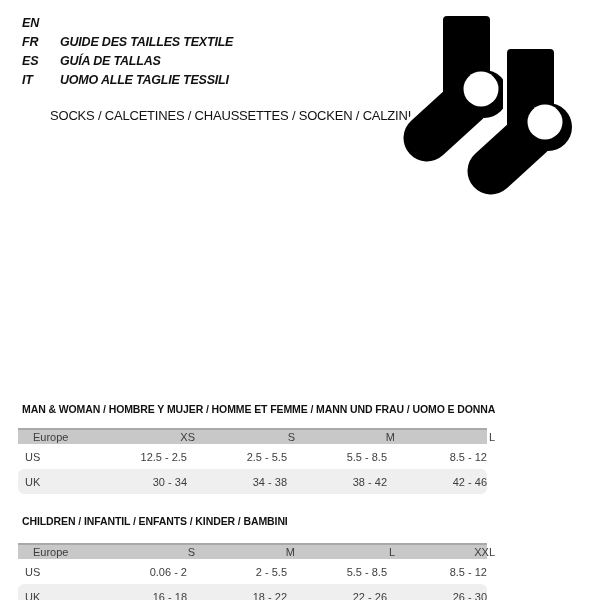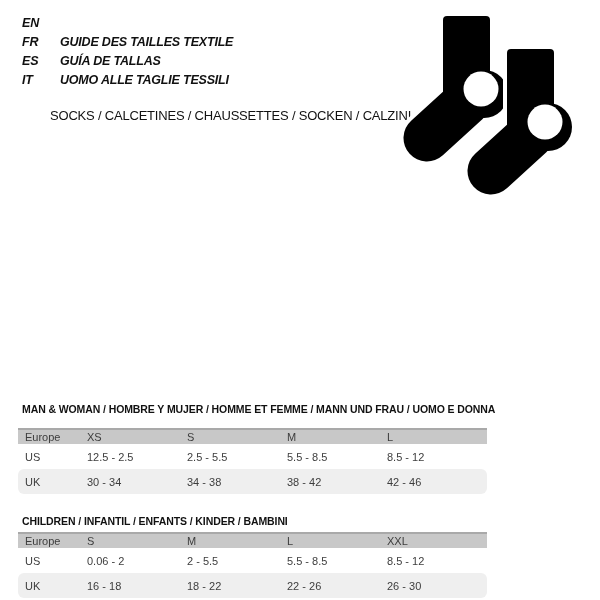--- a/index.html
+++ b/index.html
@@ -30,30 +30,31 @@
   .socks-icon-wrap{position:absolute;left:400px;top:10px;width:178px;height:186px;}
   
   .size-table{position:absolute;left:18px;width:469px;}
   .size-table.t1{top:403px;}
   .size-table.t2{top:515px;}
   .table-title{
     font-size:10.5px;font-weight:700;color:#111;letter-spacing:-0.1px;
     padding-left:4px;white-space:nowrap;height:13px;line-height:13px;
   }
   .t1 .table-title{margin-bottom:12px;}
-  .t2 .table-title{margin-bottom:4px;}
+  .t2 .table-title{margin-bottom:15px;}
   .trow{
     display:grid;grid-template-columns:69px 100px 100px 100px 100px;
     align-items:center;font-size:11px;color:var(--table-text,#3d3d3d);
   }
   .trow .c0{text-align:left;padding-left:7px;}
-  .trow .c{text-align:left;}
+  .trow .c{text-align:right;}
   .thead{
     height:14px;background:var(--header-bg,#c8c8c8);
     border-top:2px solid var(--header-border,#a9a9a9);
+    padding-left:8px;
   }
   .tdata{height:25px;background:#ffffff;}
   .tdata.zebra{background:var(--zebra-bg,#efefef);border-radius:6px;}
 </style>
 </head>
 <body style="--header-bg: #c8c8c8; --header-border: #a9a9a9; --zebra-bg: #efefef; --table-text: #3d3d3d;">
 
 <div class="lang-block">
   <div class="lang-row">
     <span class="lang-code">EN</span>

